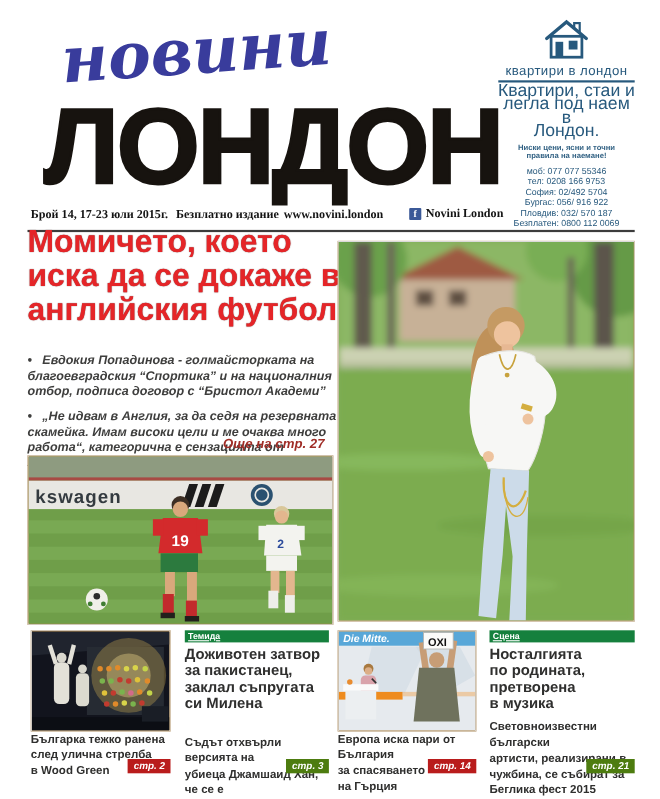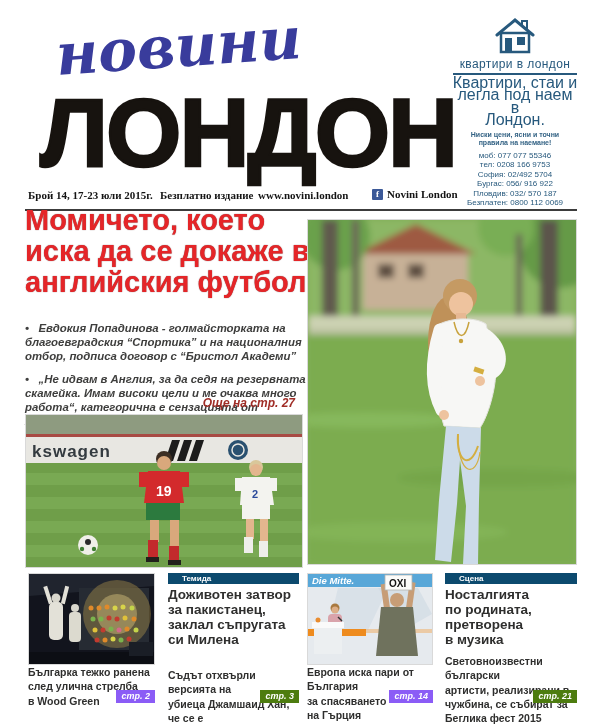--- a/index.html
+++ b/index.html
@@ -57,32 +57,32 @@
   .photo-girl{left:307px;top:219px;width:270px;height:346px;}
   .photo-soccer{left:25px;top:414px;width:278px;height:154px;}
 
   
   .teaser{top:573px;height:133px;}
   .t1{left:28px;width:127px;}
   .t2{left:168px;width:131px;}
   .t3{left:307px;width:126px;}
   .t4{left:445px;width:132px;}
   .t-photo{position:absolute;top:0;left:0;}
-  .t-label{position:absolute;top:0;left:0;right:0;height:11px;background:#0c4a6e;color:#fff;
-           font-size:8px;font-weight:bold;line-height:11px;padding-left:14px;}
+  .t-label{position:absolute;top:0;left:0;right:0;height:11px;background:#15803d;color:#fff;
+           font-size:8px;font-weight:bold;line-height:11px;padding-left:3px;text-decoration:underline;}
   .t-headline{position:absolute;top:14px;left:0;right:0;font-size:13.5px;font-weight:bold;
               line-height:15px;color:#2f2f2e;}
   .t-caption{position:absolute;left:0;right:0;font-size:10.5px;font-weight:bold;
              line-height:14.3px;color:#2f2f2e;}
   .cap-photo{top:92px;}
   .cap-body3{top:95px;}
   .cap-body4{top:81px;}
   .t-badge{position:absolute;right:0;bottom:3px;color:#fff;font-size:9px;font-weight:bold;
            font-style:italic;padding:1px 5px 2px;line-height:10px;}
-  .badge-blue{background:#8b5cf6;}
+  .badge-blue{background:#b91c1c;}
   .badge-red{background:#4d7c0f;}
 </style>
 </head>
 <body>
 
 <div class="page">
 
   <header>
     <div class="abs logo-script">новини</div>
     <div class="abs logo-main">ЛОНДОН</div>

